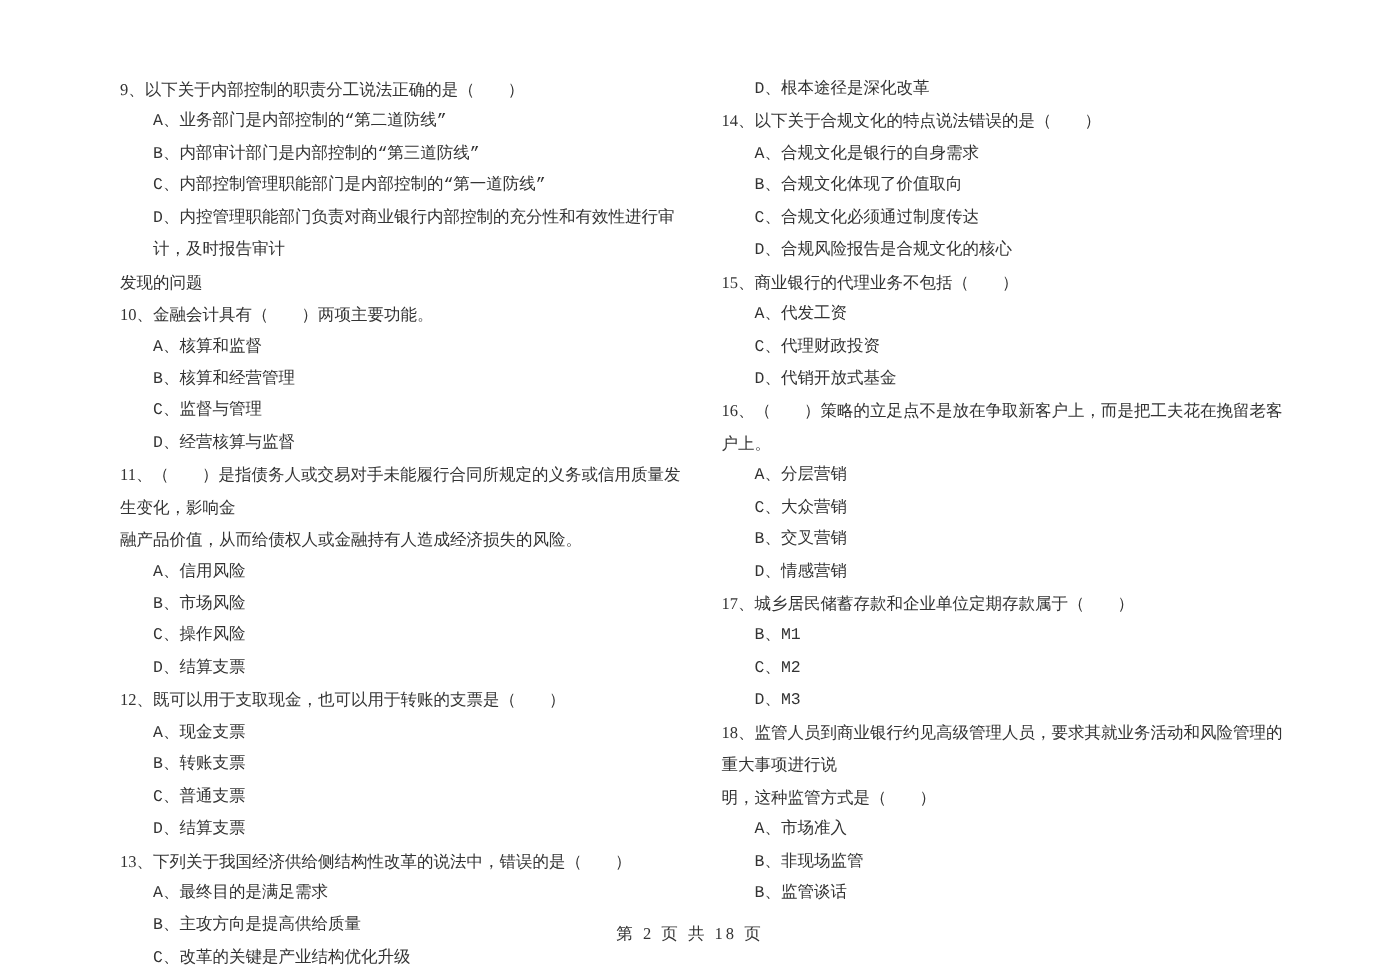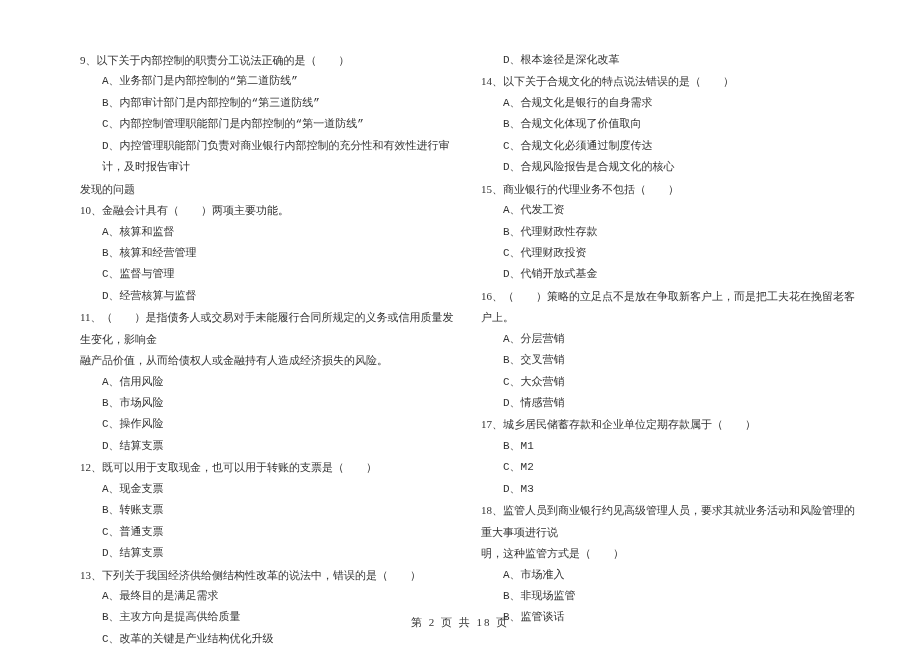--- a/index.html
+++ b/index.html
@@ -76,28 +76,27 @@
     <span class="opt">D、根本途径是深化改革</span>
 
     <span class="q-stem">14、以下关于合规文化的特点说法错误的是（　　）</span>
     <span class="opt">A、合规文化是银行的自身需求</span>
     <span class="opt">B、合规文化体现了价值取向</span>
     <span class="opt">C、合规文化必须通过制度传达</span>
     <span class="opt">D、合规风险报告是合规文化的核心</span>
 
     <span class="q-stem">15、商业银行的代理业务不包括（　　）</span>
     <span class="opt">A、代发工资</span>
-    <span class="opt">B、代理财政性存款</span>
     <span class="opt">C、代理财政投资</span>
     <span class="opt">D、代销开放式基金</span>
 
     <span class="q-stem">16、（　　）策略的立足点不是放在争取新客户上，而是把工夫花在挽留老客户上。</span>
     <span class="opt">A、分层营销</span>
+    <span class="opt">C、大众营销</span>
     <span class="opt">B、交叉营销</span>
-    <span class="opt">C、大众营销</span>
     <span class="opt">D、情感营销</span>
 
     <span class="q-stem">17、城乡居民储蓄存款和企业单位定期存款属于（　　）</span>
     <span class="opt">B、M1</span>
     <span class="opt">C、M2</span>
     <span class="opt">D、M3</span>
 
     <span class="q-stem">18、监管人员到商业银行约见高级管理人员，要求其就业务活动和风险管理的重大事项进行说</span>
     <span class="cont">明，这种监管方式是（　　）</span>
     <span class="opt">A、市场准入</span>

